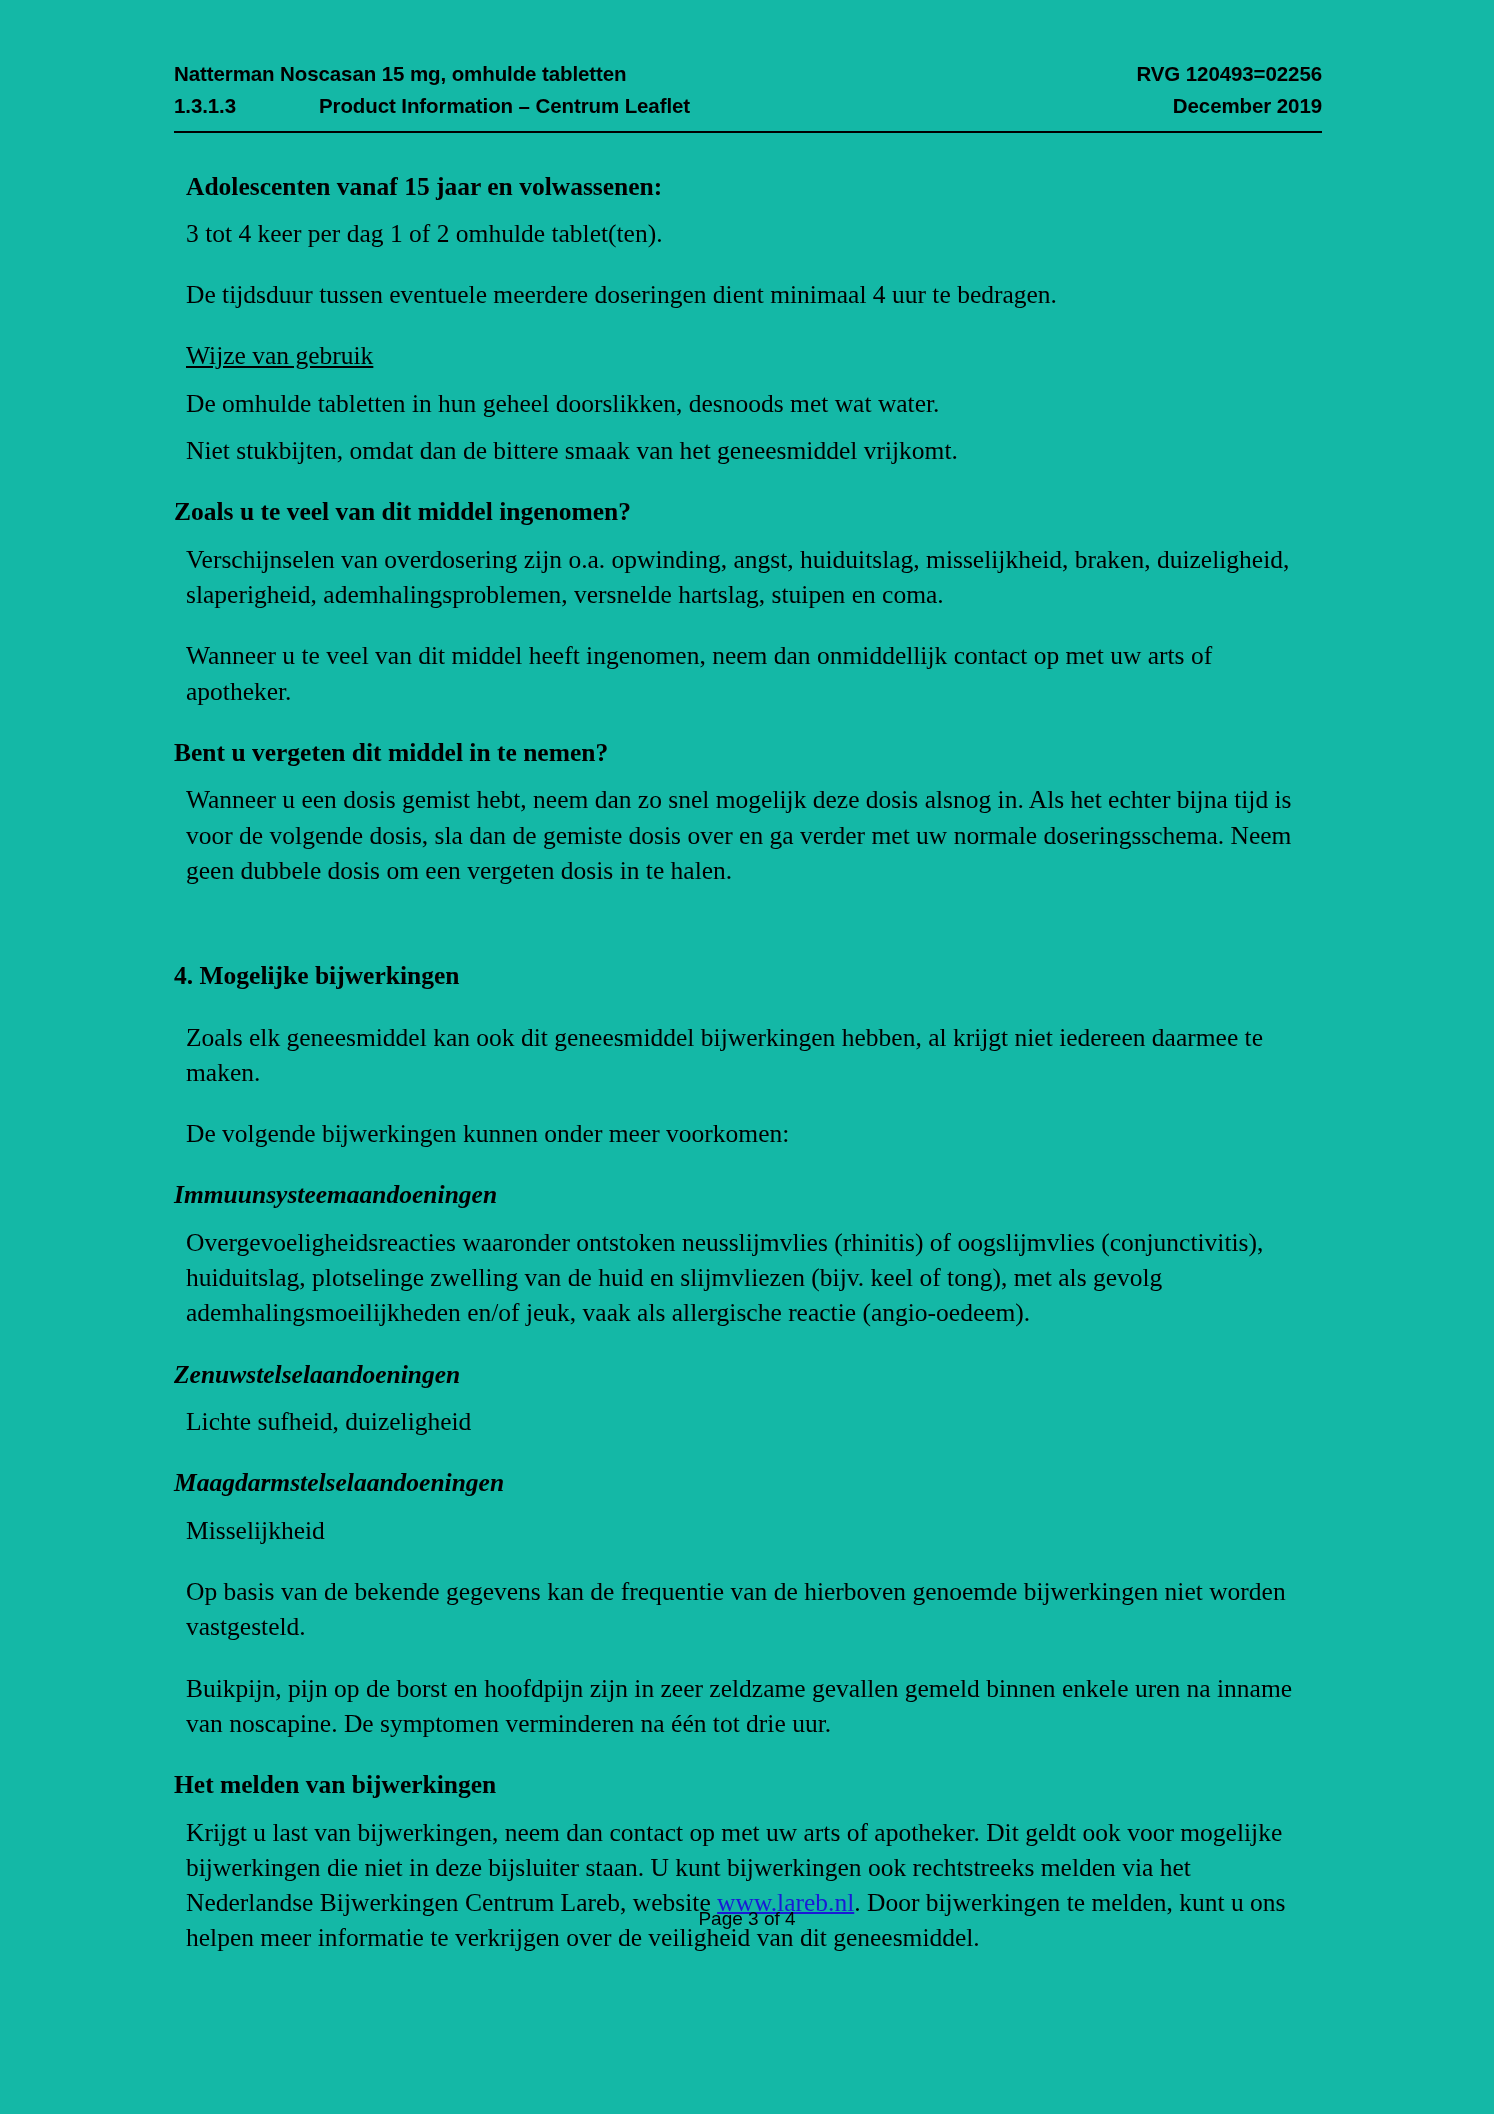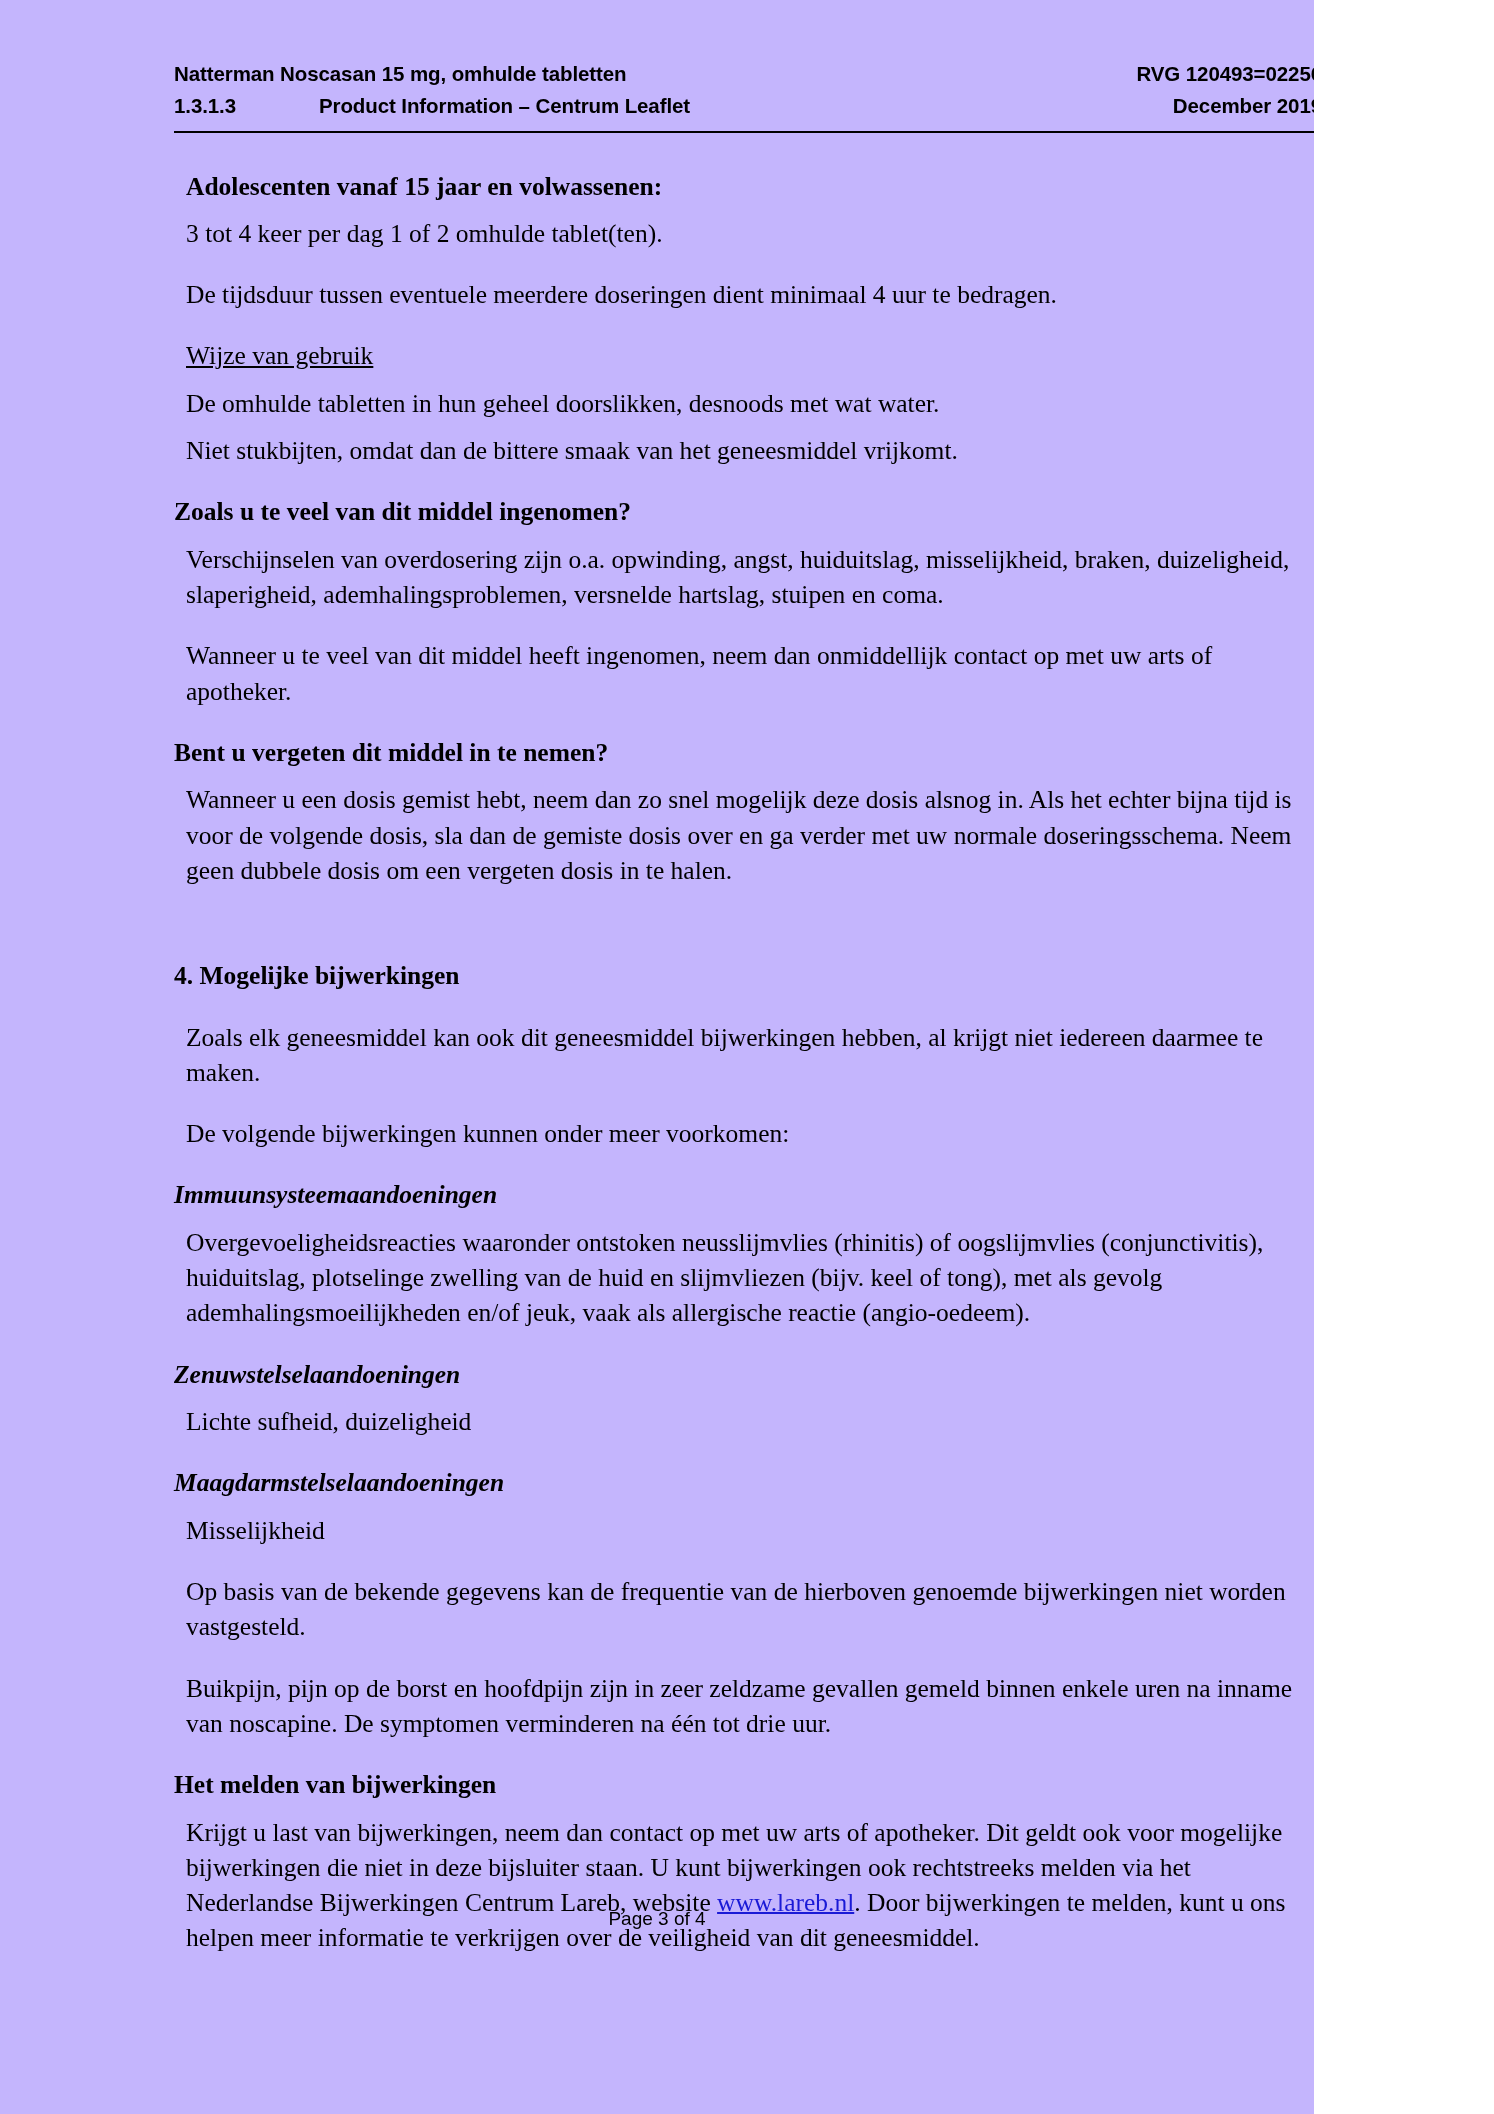--- a/index.html
+++ b/index.html
@@ -6,23 +6,23 @@
     margin: 0;
     padding: 0;
     background: #ffffff;
   }
   body {
     font-family: "Liberation Serif", "DejaVu Serif", serif;
     color: #000000;
   }
   .page {
     position: relative;
-    width: 1314px;
+    width: 1494px;
     height: 2114px;
-    background: #c4b5fd;
+    background: #14b8a6;
     box-sizing: border-box;
     overflow: hidden;
   }
   .content {
     position: absolute;
     left: 174px;
     top: 0;
     width: 1148px;
   }
 

